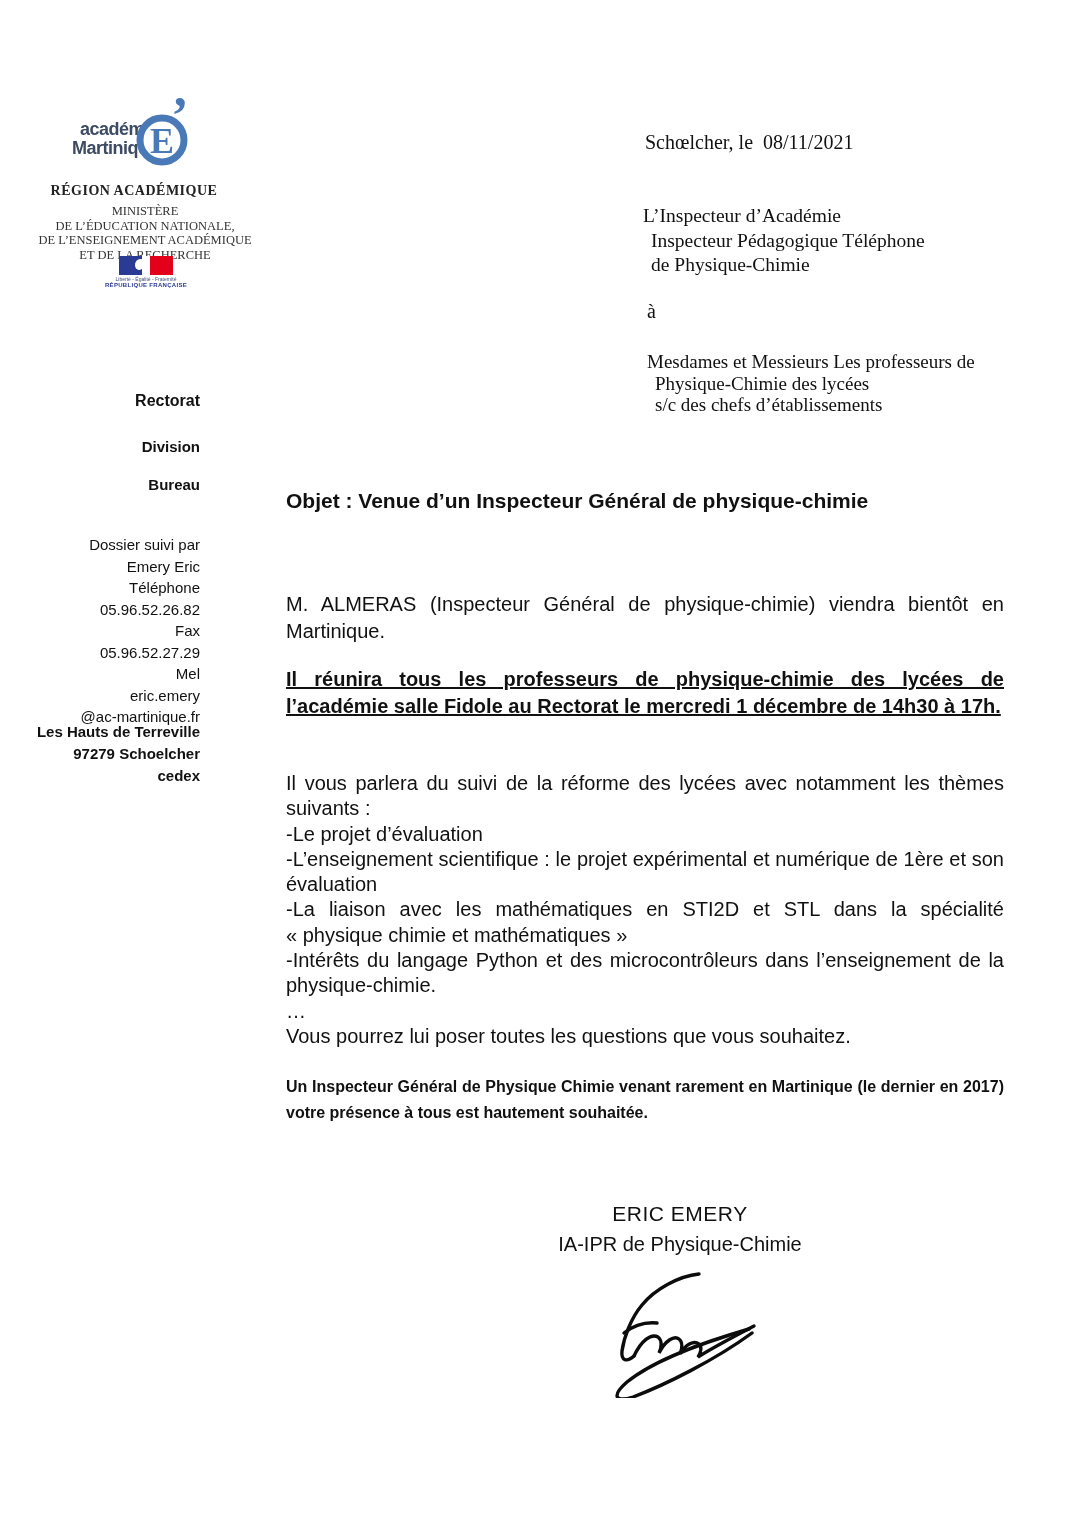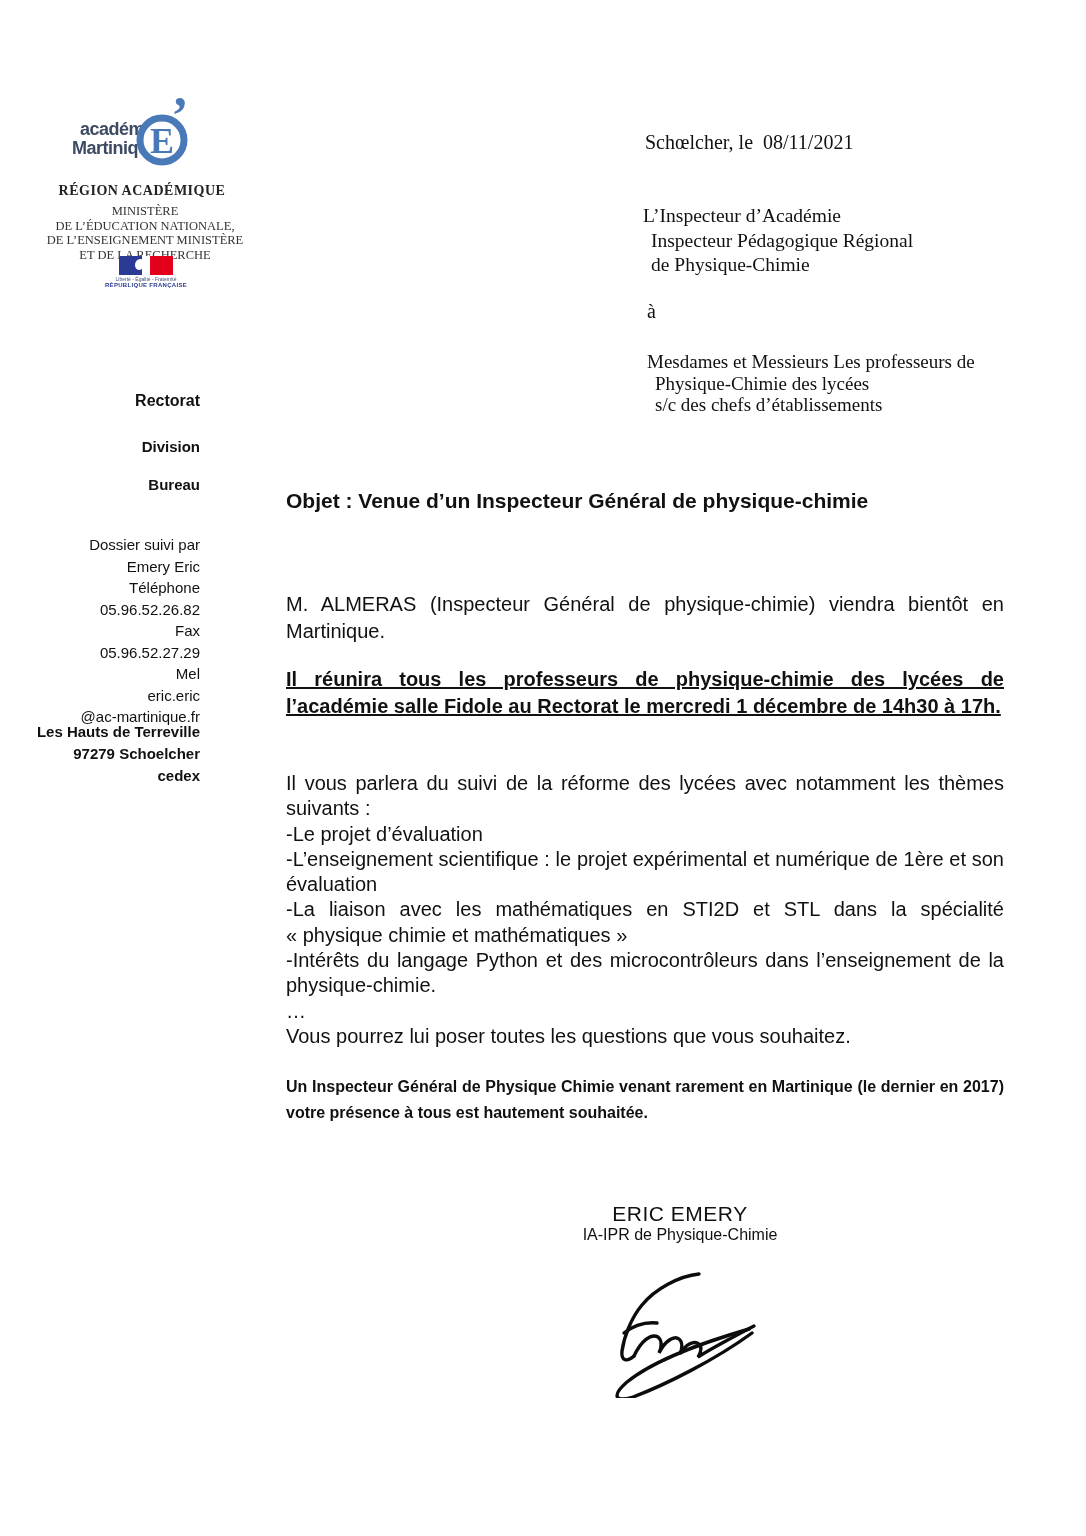--- a/index.html
+++ b/index.html
@@ -14,21 +14,21 @@
   }
   
   .logo-block { position:absolute; left:30px; top:90px; width:230px; }
   .acad-text {
     position:absolute; left:8px; top:30px; width:120px;
     text-align:right; font-weight:bold; color:#3d4a63;
     font-size:18px; line-height:19px; letter-spacing:-0.5px;
   }
   .emblem { position:absolute; left:103px; top:5px; }
   .region-line {
-    position:absolute; left:12px; top:93px; width:200px; text-align:center;
+    position:absolute; left:4px; top:93px; width:200px; text-align:center;
     font-family:"Liberation Serif", serif; font-weight:bold;
     font-size:14px; letter-spacing:0.5px; color:#222;
   }
   .ministry {
     position:absolute; left:0px; top:114px; width:230px; text-align:center;
     font-family:"Liberation Serif", serif; font-size:12.5px;
     line-height:14.5px; color:#333;
   }
   .flag-group { position:absolute; left:73px; top:166px; width:86px; text-align:center; }
   .flag { display:flex; width:54px; height:19px; margin:0 auto; }
@@ -59,21 +59,21 @@
   
   .bodycol { position:absolute; left:286px; width:718px; }
   .subject { top:489px; font-weight:bold; font-size:21px; }
   .p1 { top:591px; font-size:20px; line-height:27px; text-align:justify; }
   .p2 { top:666px; font-size:20px; line-height:27px; text-align:justify; font-weight:bold;text-decoration:underline; }
   .flow { top:771px; font-size:20px; line-height:25.3px; }
   .flow div { text-align:justify; }
   .p5 { top:1074px; font-size:16px; line-height:26px; text-align:justify; font-weight:bold; }
   .sig-block { position:absolute; left:460px; top:1202px; width:440px; text-align:center; }
   .sig-name { font-size:21px; letter-spacing:0.5px; }
-  .sig-title { font-size:16px; }
+  .sig-title { font-size:20px; margin-top:7px; }
   .sig-draw { position:absolute; left:583px; top:1256px; }
 </style>
 </head>
 <body>
 
 <div class="page">
 
   <div class="logo-block">
     <div class="acad-text">
       <div>académie</div>
@@ -83,41 +83,41 @@
       <svg width="62" height="78" viewBox="0 0 62 78">
         <text x="47" y="38" text-anchor="middle" font-family="Liberation Serif, serif" font-size="52" font-weight="bold" fill="#4a79b8">’</text>
         <circle cx="29" cy="45" r="22" fill="#ffffff" stroke="#4a79b8" stroke-width="7"></circle>
         <text x="29" y="58" text-anchor="middle" font-family="Liberation Serif, serif" font-size="36" font-weight="bold" fill="#4a79b8">E</text>
       </svg>
     </div>
     <div class="region-line">RÉGION ACADÉMIQUE</div>
     <div class="ministry">
       <div>MINISTÈRE</div>
       <div>DE L’ÉDUCATION NATIONALE,</div>
-      <div>DE L’ENSEIGNEMENT MINISTÈRE</div>
+      <div>DE L’ENSEIGNEMENT ACADÉMIQUE</div>
       <div>ET DE LA RECHERCHE</div>
     </div>
     <div class="flag-group">
       <div class="flag">
         <div class="b">
             <div class="marianne"></div>
           </div>
         <div class="w"></div>
         <div class="r"></div>
       </div>
       <div class="flag-motto">Liberté - Égalité - Fraternité</div>
       <div class="flag-rep">RÉPUBLIQUE FRANÇAISE</div>
     </div>
   </div>
 
   <div class="hdr date-line">Schœlcher, le  08/11/2021</div>
 
   <div class="hdr sender">
     <div>L’Inspecteur d’Académie</div>
-    <div>Inspecteur Pédagogique Régional</div>
+    <div>Inspecteur Pédagogique Téléphone</div>
     <div>de Physique-Chimie</div>
   </div>
 
   <div class="hdr to-label">à</div>
 
   <div class="hdr recipient">
     <div>Mesdames et Messieurs Les professeurs de</div>
     <div>Physique-Chimie des lycées</div>
     <div>s/c des chefs d’établissements</div>
   </div>
@@ -127,21 +127,21 @@
   <div class="side side-bureau">Bureau</div>
 
   <div class="side side-dossier">
     <div>Dossier suivi par</div>
     <div>Emery Eric</div>
     <div>Téléphone</div>
     <div>05.96.52.26.82</div>
     <div>Fax</div>
     <div>05.96.52.27.29</div>
     <div>Mel</div>
-    <div>eric.eric</div>
+    <div>eric.emery</div>
     <div>@ac-martinique.fr</div>
   </div>
 
   <div class="side side-address">
     <div>Les Hauts de Terreville</div>
     <div>97279 Schoelcher</div>
     <div>cedex</div>
   </div>
 
   <div class="bodycol subject">Objet : Venue d’un Inspecteur Général de physique-chimie</div>

